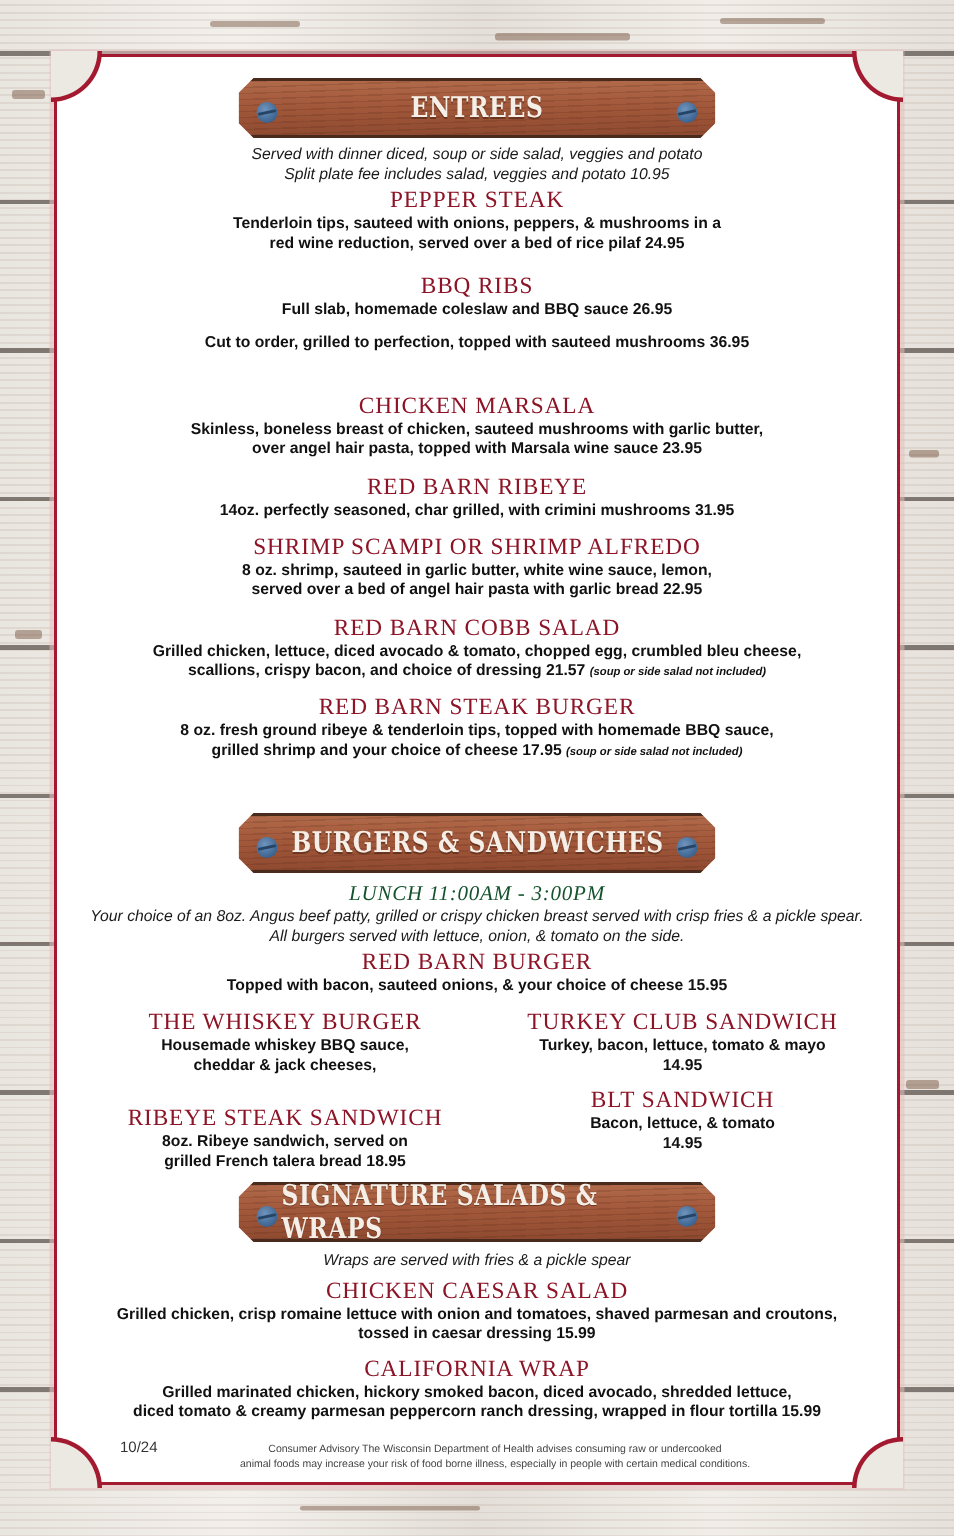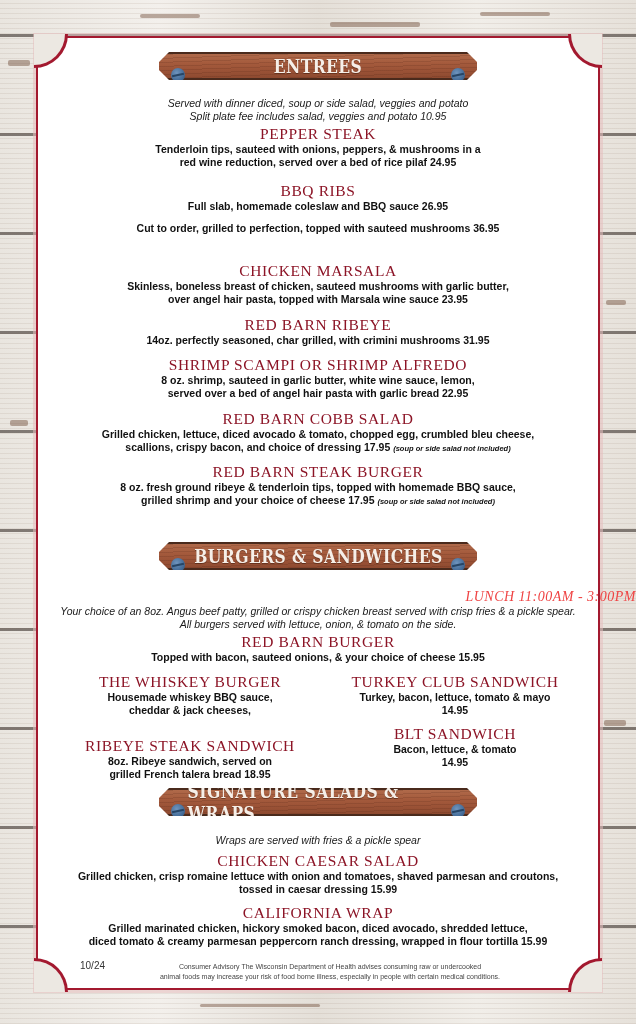--- a/index.html
+++ b/index.html
@@ -37,21 +37,21 @@
     box-shadow: 0 1px 1px rgba(0,0,0,0.3);
   }
   .screw::after {
     content: ""; position: absolute; left: 1px; right: 1px; top: 6px; height: 2px;
     background: #264566; transform: rotate(-12deg);
   }
 
   
   .sign {
     position: absolute; left: 50%; transform: translateX(-50%);
-    width: 318px; height: 28px;
+    width: 318px; height: 40px;
     background:
       repeating-linear-gradient(178deg, rgba(80,35,20,0.18) 0px, rgba(80,35,20,0.18) 1px, transparent 1px, transparent 4px),
       linear-gradient(180deg, #b06a4a 0%, #a45a3c 40%, #9a5236 70%, #8e4a30 100%);
     border-top: 2px solid #4a2a1c;
     border-bottom: 2px solid #4a2a1c;
     clip-path: polygon(10px 0, calc(100% - 10px) 0, 100% 10px, 100% calc(100% - 10px), calc(100% - 10px) 100%, 10px 100%, 0 calc(100% - 10px), 0 10px);
     display: flex; align-items: center; justify-content: center;
   }
   .sign .sign-screw {
     position: absolute; top: 14px; width: 14px; height: 14px; border-radius: 50%;
@@ -83,21 +83,21 @@
   }
   .item-desc {
     font-family: "Liberation Sans", sans-serif;
     font-size: 10.5px; color: #111; line-height: 13px; font-weight: bold;
   }
   .item-desc .np {
     font-style: italic; font-size: 7.5px; font-weight: bold;
   }
   .lunch {
     font-family: "Liberation Serif", serif; font-style: italic;
-    color: #ef4444; font-size: 14px; letter-spacing: 0.5px; line-height: 16px; text-align: right;
+    color: #14532d; font-size: 14px; letter-spacing: 0.5px; line-height: 16px;
   }
   .col { position: absolute; text-align: center; }
   .footer-date {
     position: absolute; left: 80px; top: 960px;
     font-family: "Liberation Sans", sans-serif; font-size: 10px; color: #333;
   }
   .footer-adv {
     position: absolute; left: 140px; width: 380px; top: 962px; text-align: center;
     font-family: "Liberation Sans", sans-serif; font-size: 7px; color: #444; line-height: 10px;
   }
@@ -165,21 +165,21 @@
 
 <div class="block" style="top:356px;">
   <div class="item-name">SHRIMP SCAMPI OR SHRIMP ALFREDO</div>
   <div class="item-desc">8 oz. shrimp, sauteed in garlic butter, white wine sauce, lemon,</div>
   <div class="item-desc">served over a bed of angel hair pasta with garlic bread   22.95</div>
 </div>
 
 <div class="block" style="top:410px;">
   <div class="item-name">RED BARN COBB SALAD</div>
   <div class="item-desc">Grilled chicken, lettuce, diced avocado &amp; tomato, chopped egg, crumbled bleu cheese,</div>
-  <div class="item-desc"><span>scallions, crispy bacon, and choice of dressing  17.95</span> <span class="np">(soup or side salad not included)</span></div>
+  <div class="item-desc"><span>scallions, crispy bacon, and choice of dressing  21.57</span> <span class="np">(soup or side salad not included)</span></div>
 </div>
 
 <div class="block" style="top:463px;">
   <div class="item-name">RED BARN STEAK BURGER</div>
   <div class="item-desc">8 oz. fresh ground ribeye &amp; tenderloin tips, topped with homemade BBQ sauce,</div>
   <div class="item-desc"><span>grilled shrimp and your choice of cheese    17.95</span> <span class="np">(soup or side salad not included)</span></div>
 </div>
 
 <div class="sign" style="top:542px;">
   <span class="sign-screw l"></span>

